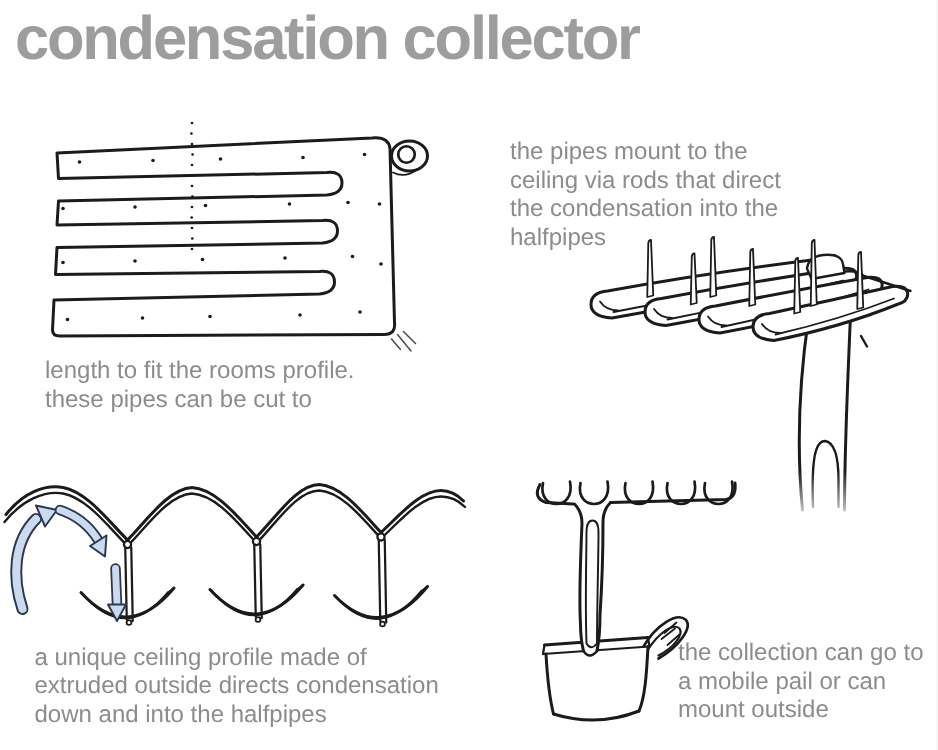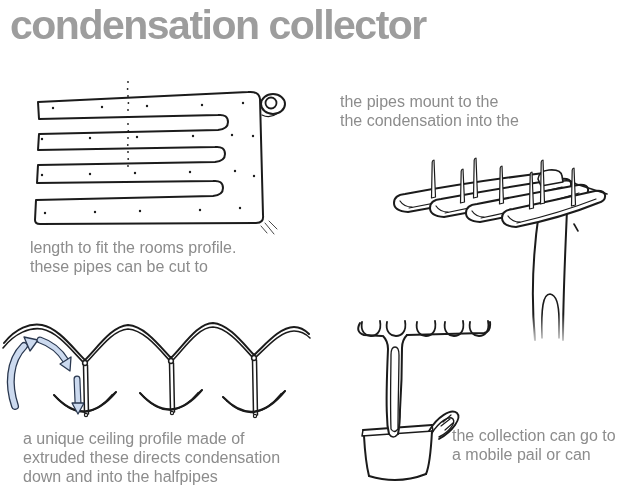--- a/index.html
+++ b/index.html
@@ -90,21 +90,23 @@
     </g>
     <g class="sh" stroke-width="1">
       <path d="M 255,147 L 264,158"></path>
         <path d="M 259,145 L 267,153"></path>
         <path d="M 251,150 L 257,157"></path>
     </g>
   </svg>
 
   <div class="ann" style="left:340px;top:92px">
     <div>the pipes mount to the</div>
+    <div>ceiling via rods that direct</div>
     <div>the condensation into the</div>
+    <div>halfpipes</div>
   </div>
 
   <svg class="sk" style="left:375px;top:148px" width="250" height="200" viewBox="0 0 250 200">
     <defs>
       <linearGradient id="fade2" x1="0" y1="0" x2="0" y2="1">
         <stop offset="0" stop-color="#ffffff" stop-opacity="0"></stop>
         <stop offset="1" stop-color="#ffffff" stop-opacity="1"></stop>
       </linearGradient>
     </defs>
     <g>
@@ -188,21 +190,21 @@
     </g>
     <g>
       <path class="ash" stroke-width="7" d="M 77,66 L 78,90"></path>
       <path class="ashb" stroke-width="4.6" d="M 77,66 L 78,90"></path>
       <polygon class="ahead" points="72,90 84,90 78,101"></polygon>
     </g>
   </svg>
 
   <div class="ann" style="left:23px;top:429px">
     <div>a unique ceiling profile made of</div>
-    <div>extruded these directs condensation</div>
+    <div>extruded outside directs condensation</div>
     <div>down and into the halfpipes</div>
   </div>
 
   <svg class="sk" style="left:352px;top:310px" width="140" height="190" viewBox="0 0 140 190">
     <g>
       <path class="o" stroke-width="2" d="M 11,120 L 80,115"></path>
       <path class="o" stroke-width="1.5" d="M 10,126 L 81,121 M 11,120 L 10,126 M 80,115 L 81,121"></path>
       <path class="o" stroke-width="2" d="M 12,126 C 13,144 15,158 17,166"></path>
       <path class="o" stroke-width="2" d="M 80,121 C 79,140 78,155 74,164"></path>
       <path class="o" stroke-width="2" d="M 17,166 Q 46,175 74,164"></path>
@@ -226,15 +228,16 @@
       <path class="o" stroke-width="1.8" d="M 35,12 C 33,22 39,26 44,26 C 49,26 55,22 53,11"></path>
       <path class="o" stroke-width="1.8" d="M 65,12 C 63,22 69,26 74,26 C 79,26 85,22 83,11"></path>
       <path class="o" stroke-width="1.8" d="M 93,12 C 91,22 97,26 102,26 C 107,26 113,22 111,11"></path>
       <path class="o" stroke-width="1.8" d="M 118,12 C 116,22 122,26 127,26 C 132,26 138,22 136,11"></path>
     </g>
   </svg>
 
   <div class="ann" style="left:452px;top:426px">
     <div>the collection can go to</div>
     <div>a mobile pail or can</div>
+    <div>mount outside</div>
   </div>
 
 </div>
 
 </body></html>

